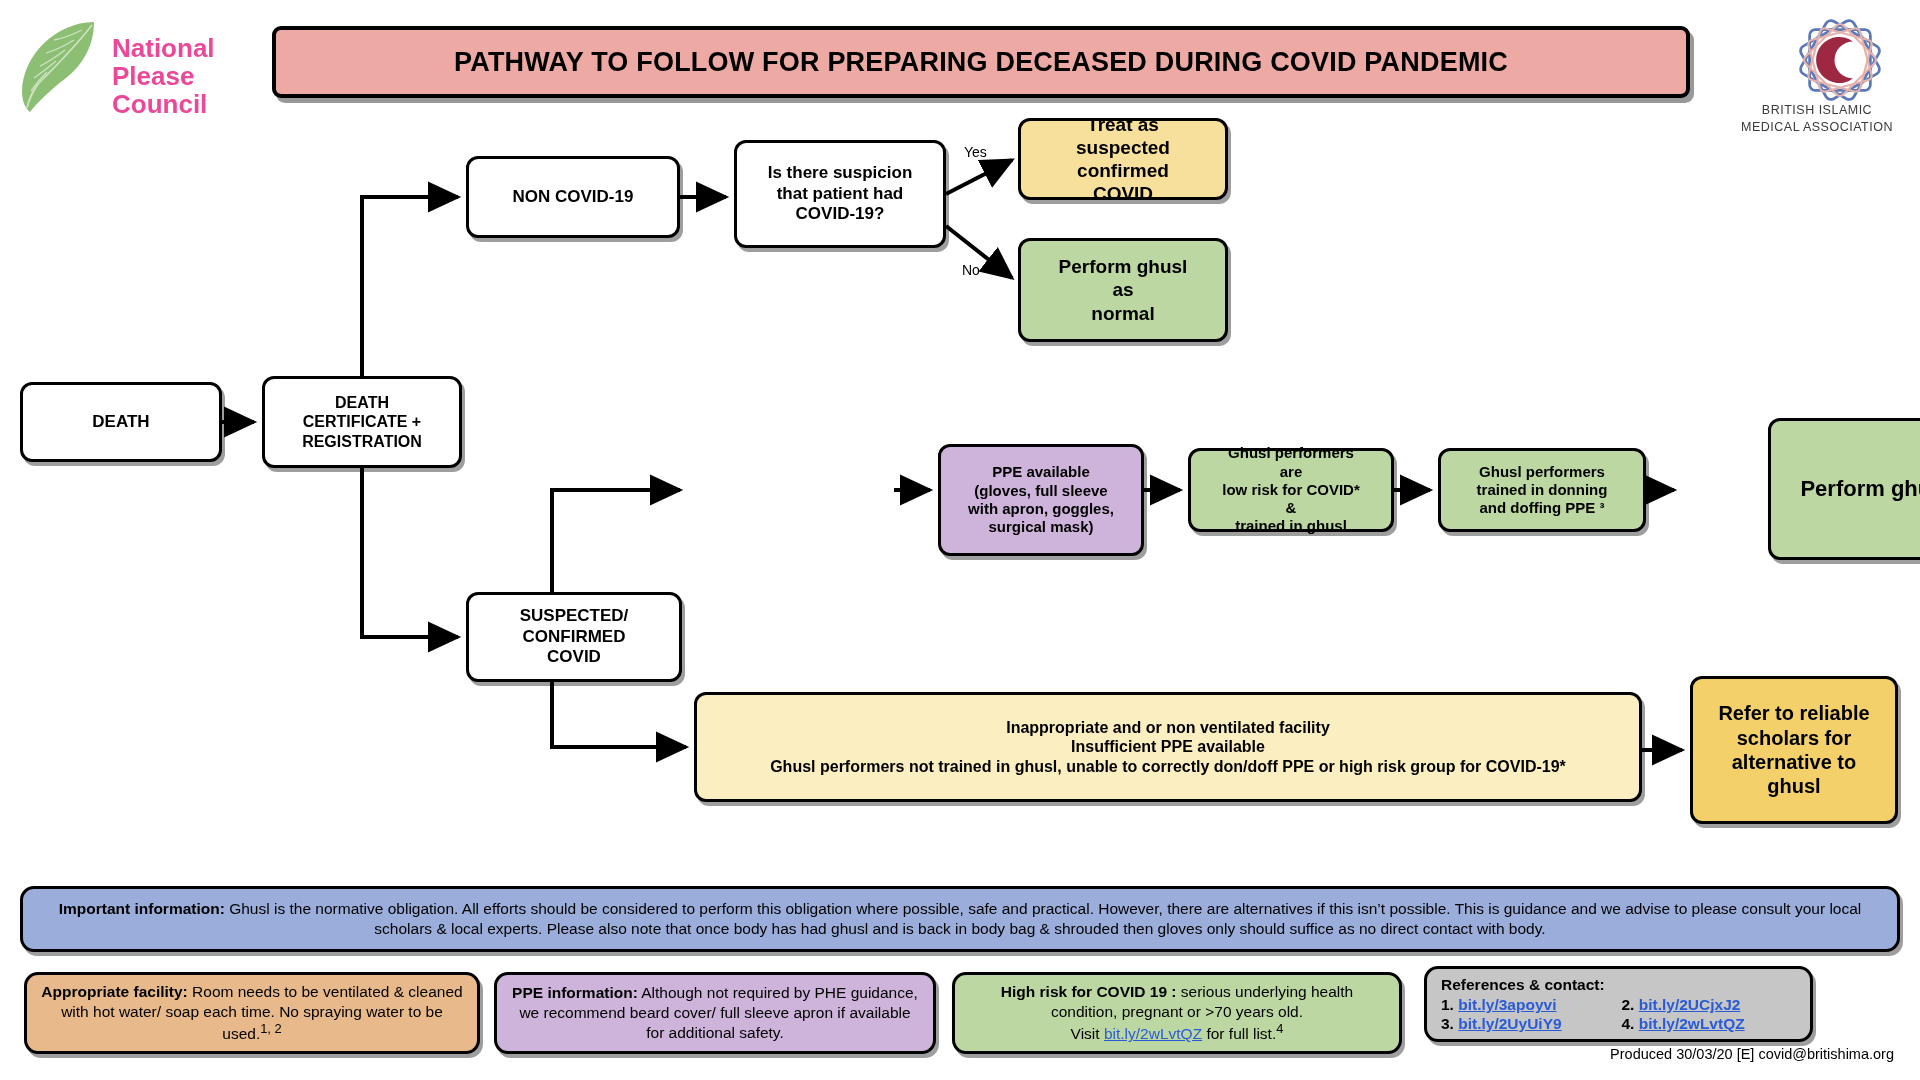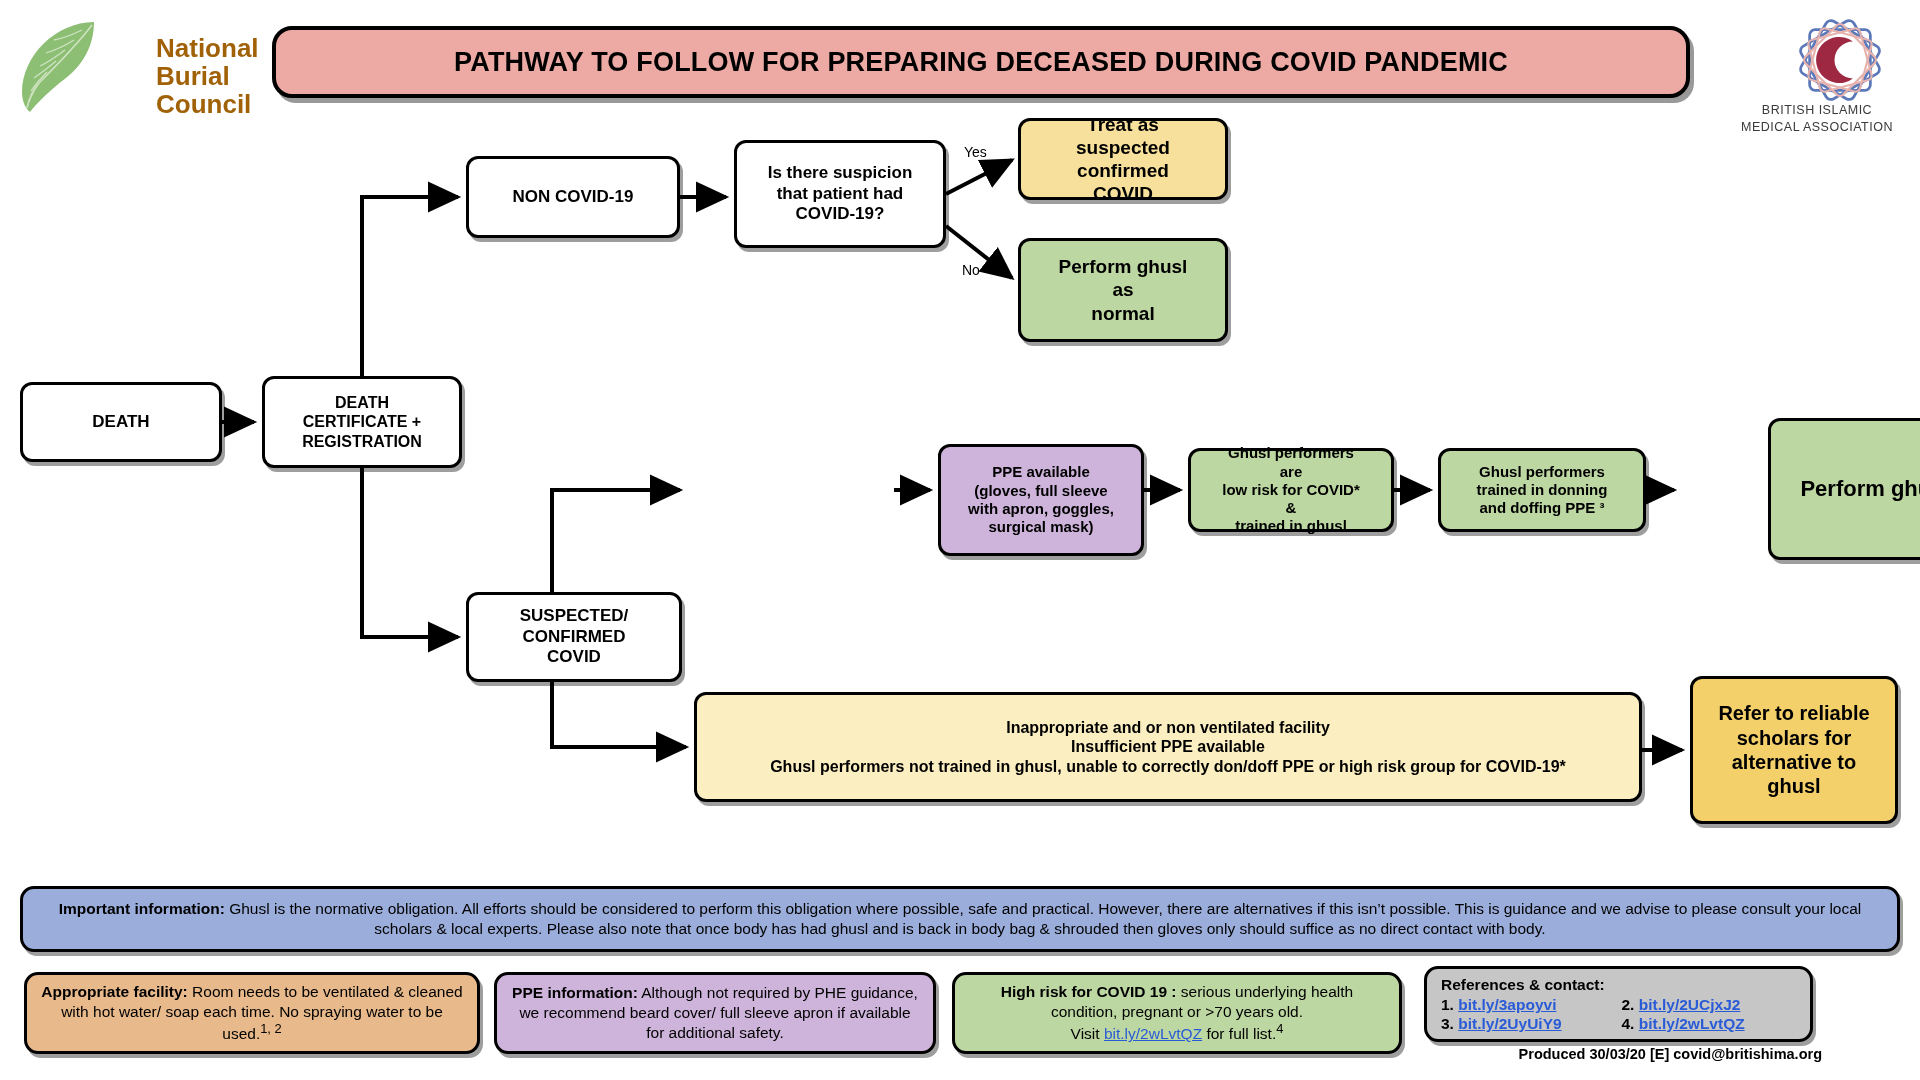--- a/index.html
+++ b/index.html
@@ -27,33 +27,33 @@
     line-height:1.22;
     background:#fff;
     box-shadow:3px 4px 0 rgba(0,0,0,0.38);
     padding:4px 25px;
   }
   .box span{display:block;white-space:pre-line;}
 
   
   #title-banner{
     position:absolute;left:272px;top:26px;width:1410px;height:64px;
-    background:#EDAAA4;border:4px solid #000;border-radius:20px;
+    background:#EDAAA4;border:4px solid #000;border-radius:9px;
     display:flex;align-items:center;justify-content:center;
     box-shadow:4px 5px 0 rgba(0,0,0,0.4);
   }
   #title-banner .t{
     font-size:27px;font-weight:bold;letter-spacing:.2px;
   }
 
   
   #nbc-logo{position:absolute;left:16px;top:16px;width:248px;height:100px;}
   #nbc-wordmark{
     position:absolute;left:96px;top:18px;
-    font-size:26px;line-height:1.08;font-weight:bold;color:#a16207;margin-left:44px;
+    font-size:26px;line-height:1.08;font-weight:bold;color:#ec4899;
   }
   #nbc-wordmark div{white-space:nowrap;}
 
   
   #bima-logo{position:absolute;left:1760px;top:14px;width:160px;height:120px;text-align:center;}
   #bima-caption{
     position:absolute;left:1712px;top:102px;width:210px;
     font-size:12.5px;line-height:1.35;color:#3a3a3a;letter-spacing:.5px;text-align:center;
   }
 
@@ -100,22 +100,22 @@
     display:flex;align-items:center;justify-content:center;}
   #panel-refs     {left:1424px;top:966px; width:389px; height:76px; background:#C6C6C6;font-size:15.5px;
     text-align:left;padding:6px 14px;}
   .panel b{font-weight:bold;}
   #refs-title{font-weight:bold;font-size:15.5px;margin-bottom:1px;}
   .ref-row{display:flex;gap:6px;font-weight:bold;font-size:15.5px;line-height:1.22;}
   .ref-num{width:22px;}
   .ref-link{color:#2a5bd7;text-decoration:underline;font-weight:bold;}
   .ref-cell{width:178px;}
   #produced-line{
-    position:absolute;left:1352px;top:1046px;width:470px;
-    text-align:right;font-size:14.5px;font-weight:bold;padding-right:14px;
+    position:absolute;left:1424px;top:1046px;width:470px;
+    text-align:right;font-size:14.5px;font-weight:normal;padding-right:14px;
   }
   .inline-link{color:#2a5bd7;text-decoration:underline;}
 
   svg.conn{position:absolute;left:0;top:0;width:1920px;height:1080px;pointer-events:none;}
 </style>
 </head>
 <body>
 
 <div class="stage">
 
@@ -127,21 +127,21 @@
         <path d="M66 14 C 58 18, 48 22, 38 24"></path>
         <path d="M58 24 C 50 29, 40 34, 30 37"></path>
         <path d="M49 34 C 41 40, 33 46, 24 50"></path>
         <path d="M40 45 C 33 51, 25 57, 18 62"></path>
         <path d="M31 56 C 25 62, 19 69, 15 75"></path>
         <path d="M23 67 C 19 73, 15 80, 13 86"></path>
       </g>
     </svg>
     <div id="nbc-wordmark">
       <div>National</div>
-      <div>Burial</div>
+      <div>Please</div>
       <div>Council</div>
     </div>
   </div>
 
   <div id="title-banner">
     <div class="t">PATHWAY TO FOLLOW FOR PREPARING DECEASED DURING COVID PANDEMIC</div>
   </div>
 
   <div id="bima-logo">
     <svg width="92" height="92" viewBox="0 0 100 100">

